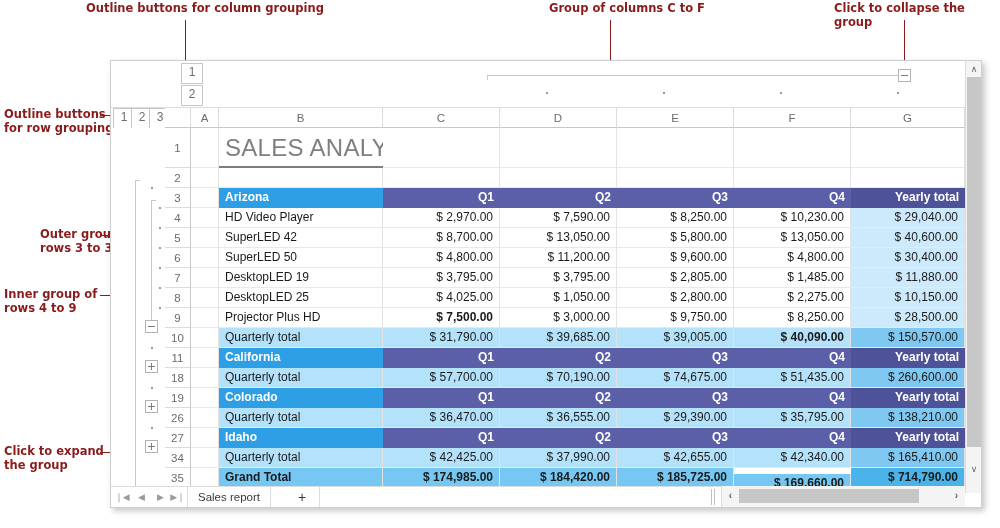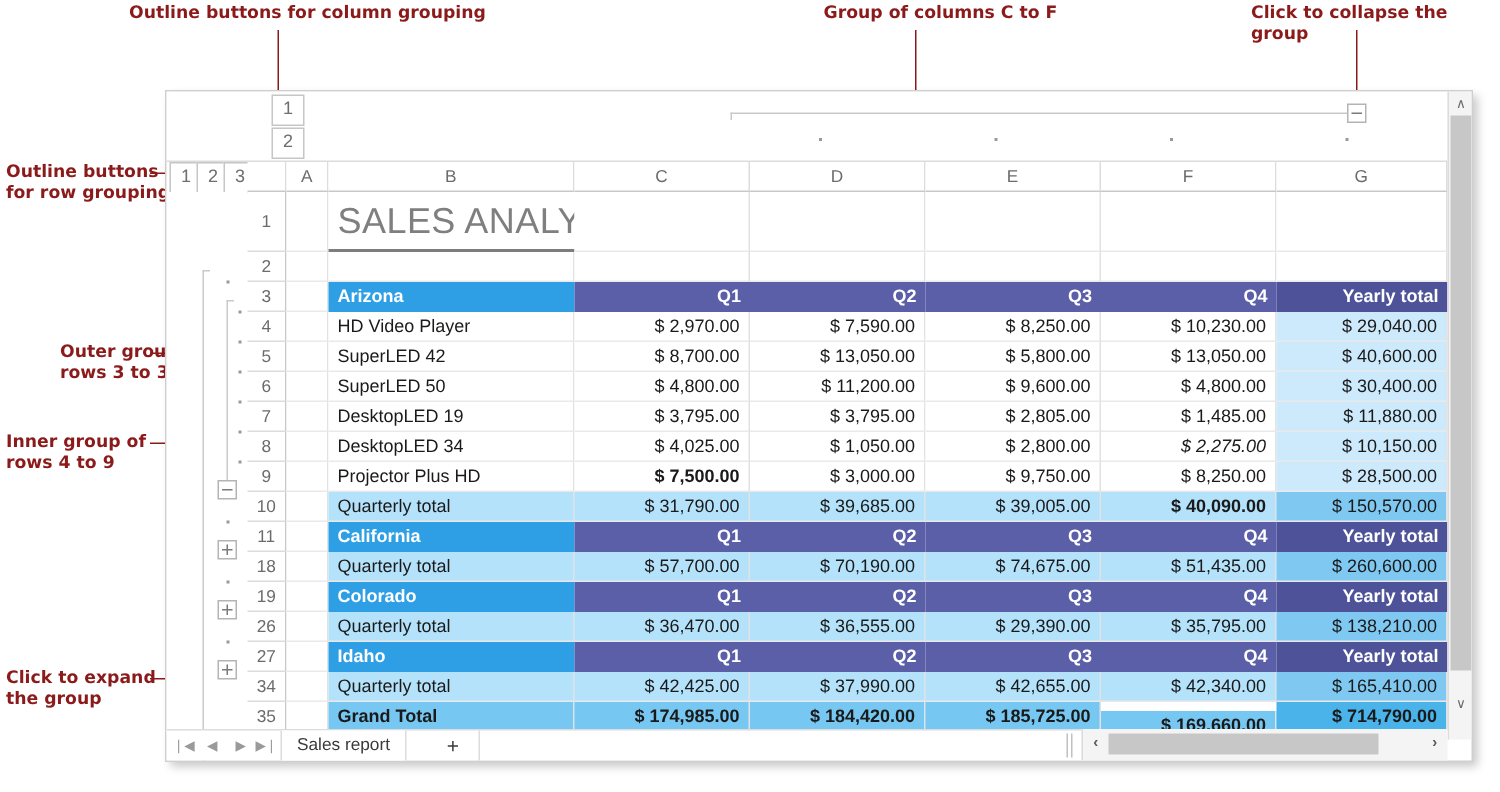--- a/index.html
+++ b/index.html
@@ -356,32 +356,32 @@
         <span class="txt">$ 1,485.00</span>
       </div>
       <div class="cell data r last" style="left: 740px; top: 207px; width: 114px; height: 20px; line-height: 19px;">
         <span class="txt">$ 11,880.00</span>
       </div>
       <div class="rhead" style="top: 227px; height: 20px; line-height: 20px;">8</div>
       <div class="cell data" style="left: 80px; top: 227px; width: 28px; height: 20px; line-height: 19px;">
         <span class="txt"></span>
       </div>
       <div class="cell data l" style="left: 108px; top: 227px; width: 164px; height: 20px; line-height: 19px;">
-        <span class="txt">DesktopLED 34</span>
+        <span class="txt">DesktopLED 25</span>
       </div>
       <div class="cell data r" style="left: 272px; top: 227px; width: 117px; height: 20px; line-height: 19px; text-align: right;">
         <span class="txt">$ 4,025.00</span>
       </div>
       <div class="cell data r" style="left: 389px; top: 227px; width: 117px; height: 20px; line-height: 19px;">
         <span class="txt">$ 1,050.00</span>
       </div>
       <div class="cell data r" style="left: 506px; top: 227px; width: 117px; height: 20px; line-height: 19px;">
         <span class="txt">$ 2,800.00</span>
       </div>
-      <div class="cell data r" style="left: 623px; top: 227px; width: 117px; height: 20px; line-height: 19px; font-style: italic;">
+      <div class="cell data r" style="left: 623px; top: 227px; width: 117px; height: 20px; line-height: 19px;">
         <span class="txt">$ 2,275.00</span>
       </div>
       <div class="cell data r last" style="left: 740px; top: 227px; width: 114px; height: 20px; line-height: 19px;">
         <span class="txt">$ 10,150.00</span>
       </div>
       <div class="rhead" style="top: 247px; height: 20px; line-height: 20px;">9</div>
       <div class="cell data" style="left: 80px; top: 247px; width: 28px; height: 20px; line-height: 19px;">
         <span class="txt"></span>
       </div>
       <div class="cell data l" style="left: 108px; top: 247px; width: 164px; height: 20px; line-height: 19px;">

